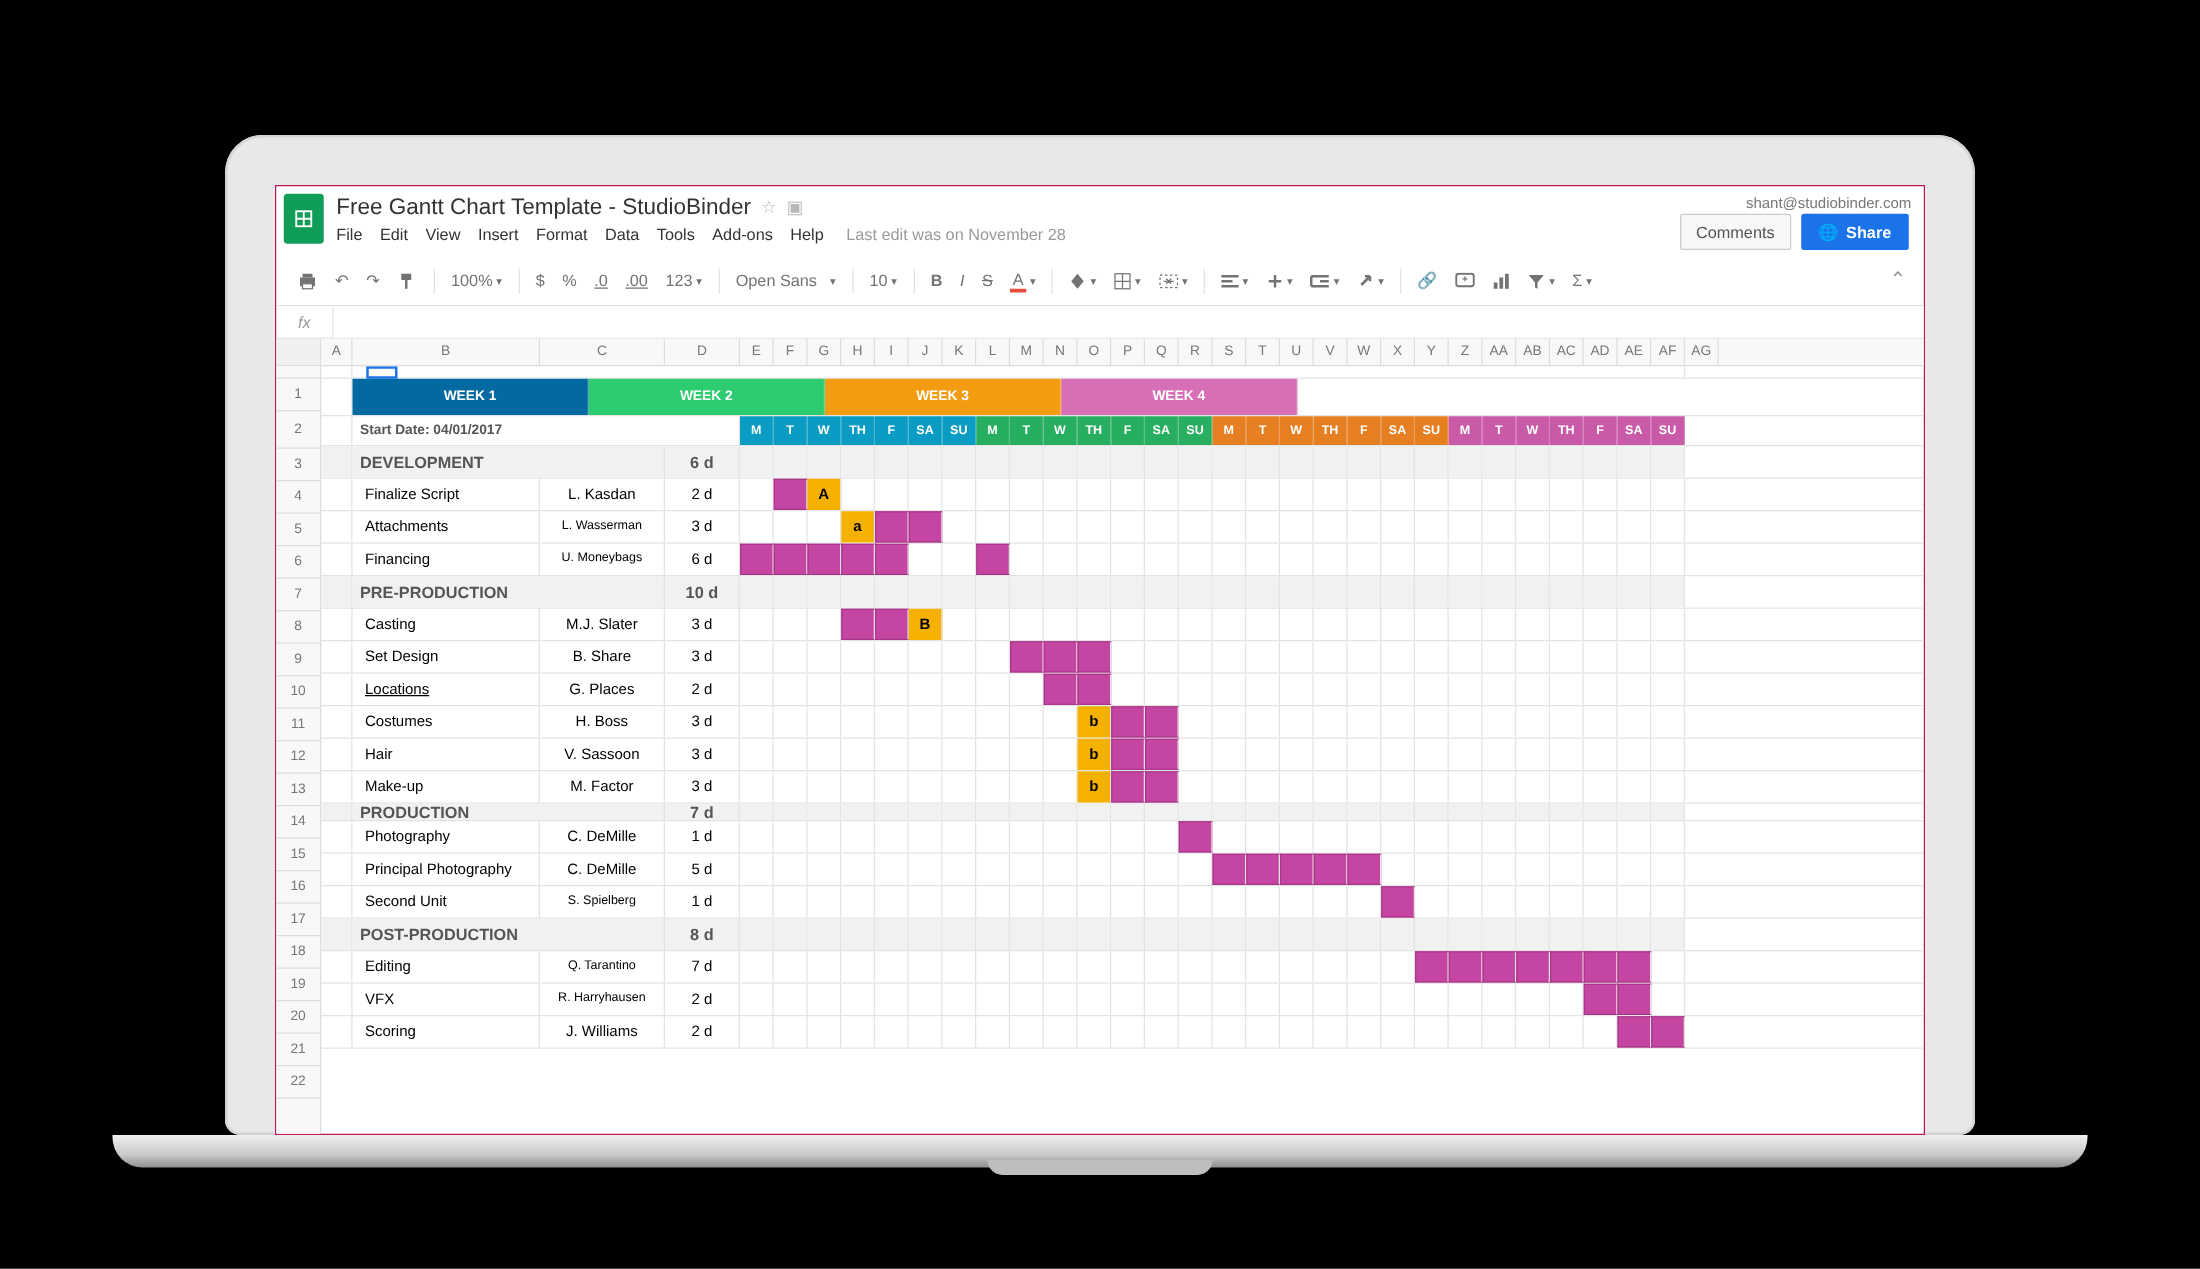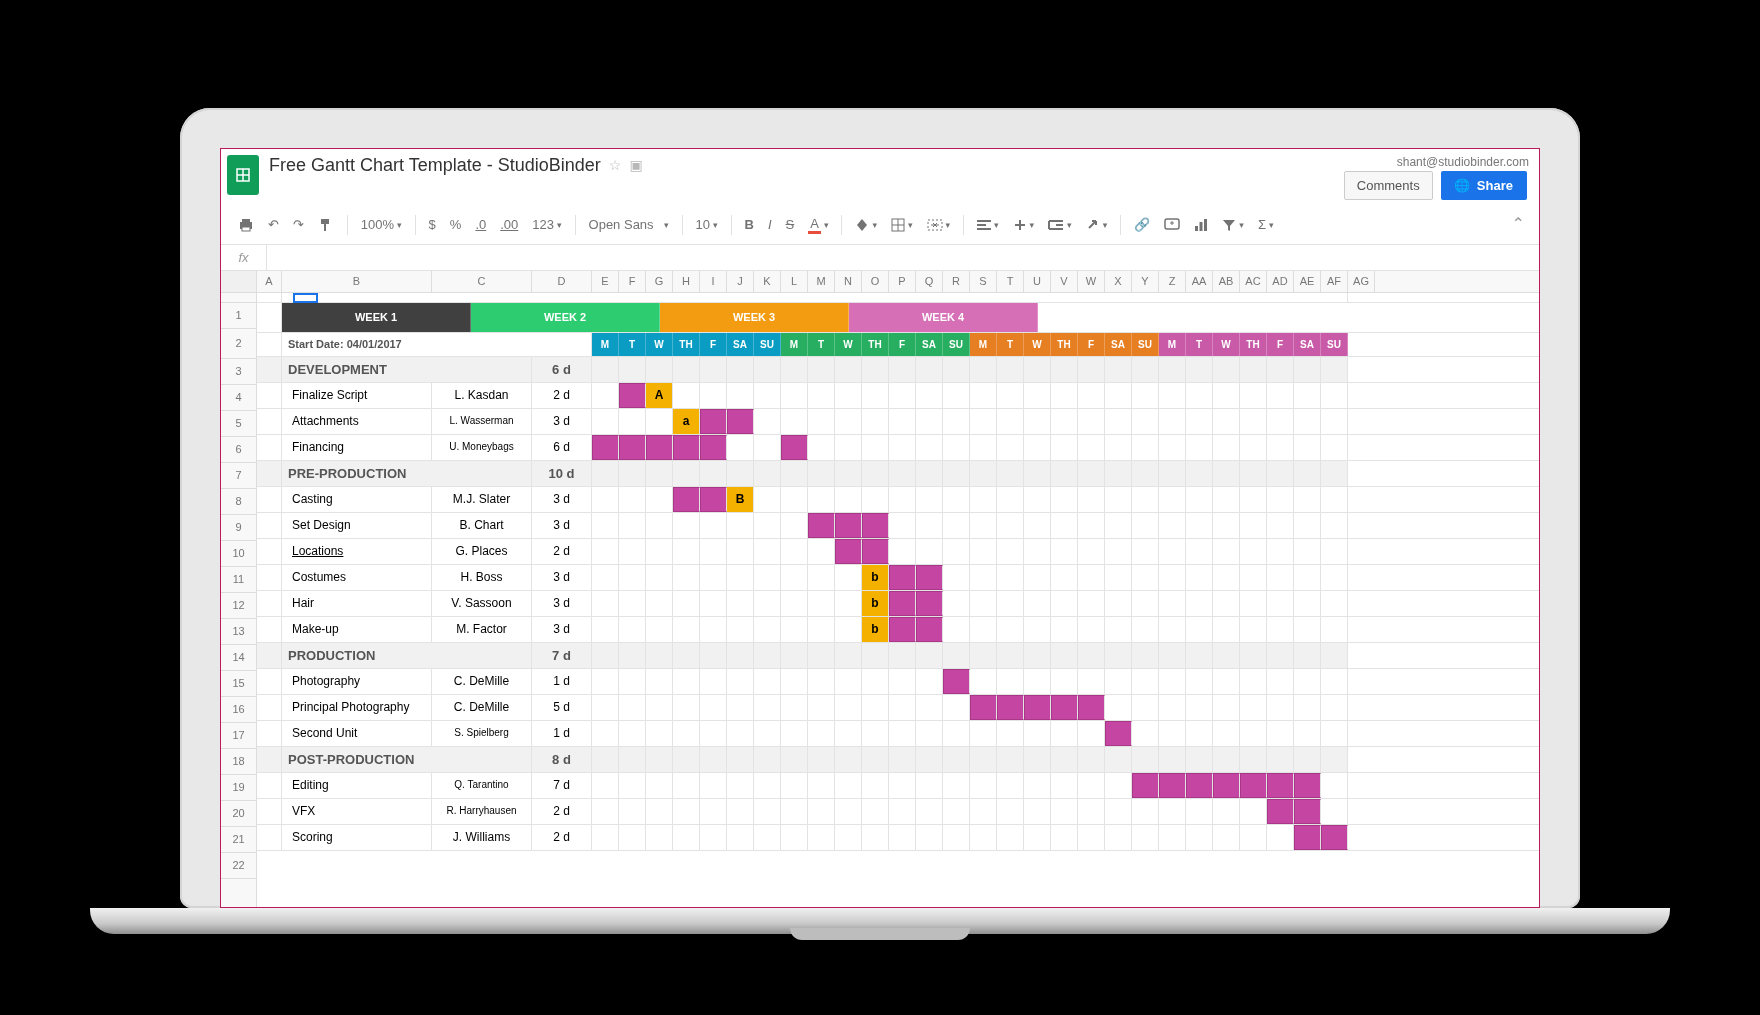--- a/index.html
+++ b/index.html
@@ -167,21 +167,21 @@
   .weekhdr {
     color:#fff; font-size:11px; font-weight:bold;
     display:flex; align-items:center; justify-content:center;
     border-right:1px solid rgba(255,255,255,.25);
   }
   .dayhdr {
     color:#fff; font-size:10px; font-weight:bold;
     display:flex; align-items:center; justify-content:center;
     border-right:1px solid rgba(255,255,255,.25);
   }
-  .wk1 { background:#404040; }
+  .wk1 { background:#0369a1; }
   .wk1d { background:#0a9cc2; }
   .wk2 { background:#2ecc71; }
   .wk2d { background:#27ae60; }
   .wk3 { background:#f39c12; }
   .wk3d { background:#e67e22; }
   .wk4 { background:#d66fb6; }
   .wk4d { background:#c95aa8; }
   .bar-dark { background:#3c4a54; }
   .bar-pink { background:#c546a2; border:1px solid #a83788;}
   .bar-yel  { background:#f5b100; font-size:10px; font-weight:bold; display:flex;align-items:center;justify-content:center;}
@@ -210,20 +210,32 @@
             <line x1="3" y1="11" x2="15" y2="11" stroke="#fff" stroke-width="1.5"></line>
             <line x1="9" y1="5" x2="9" y2="17" stroke="#fff" stroke-width="1.5"></line>
           </svg>
       </div>
       <div class="title-area">
         <div class="doc-title">
           <span>Free Gantt Chart Template - StudioBinder</span>
           <span class="star">☆</span>
           <span class="folder">▣</span>
         </div>
+        <div class="menus" id="menus">
+            <span>File</span>
+            <span>Edit</span>
+            <span>View</span>
+            <span>Insert</span>
+            <span>Format</span>
+            <span>Data</span>
+            <span>Tools</span>
+            <span>Add-ons</span>
+            <span>Help</span>
+            <span class="last-edit">Last edit was on November 28</span>
+          </div>
       </div>
       <div class="header-right">
         <span>shant@studiobinder.com</span>
       </div>
     </div>
     <div style="display:flex;justify-content:flex-end;gap:8px;padding:0 12px 6px 0;margin-top:-24px;">
       <div class="comments-btn">Comments</div>
       <div class="share-btn">
         <span>🌐</span>
         <span>Share</span>
@@ -679,21 +691,21 @@
               <div class="cell center" style="width: 27px; padding: 0px;"></div>
               <div class="cell center" style="width: 27px; padding: 0px;"></div>
               <div class="cell center" style="width: 27px; padding: 0px;"></div>
               <div class="cell center" style="width: 27px; padding: 0px;"></div>
               <div class="cell center" style="width: 27px; padding: 0px;"></div>
               <div class="cell center" style="width: 27px; padding: 0px;"></div>
             </div>
             <div class="r " style="height: 26px;">
               <div class="cell " style="width: 25px;"></div>
               <div class="cell " style="width: 150px; padding-left: 10px;">Set Design</div>
-              <div class="cell center tiny" style="width: 100px;">B. Chart</div>
+              <div class="cell center tiny" style="width: 100px;">B. Share</div>
               <div class="cell  center" style="width: 60px;">3 d</div>
               <div class="cell center" style="width: 27px; padding: 0px;"></div>
               <div class="cell center" style="width: 27px; padding: 0px;"></div>
               <div class="cell center" style="width: 27px; padding: 0px;"></div>
               <div class="cell center" style="width: 27px; padding: 0px;"></div>
               <div class="cell center" style="width: 27px; padding: 0px;"></div>
               <div class="cell center" style="width: 27px; padding: 0px;"></div>
               <div class="cell center" style="width: 27px; padding: 0px;"></div>
               <div class="cell center" style="width: 27px; padding: 0px;"></div>
               <div class="cell center bar-pink" style="width: 27px; padding: 0px;"></div>
@@ -846,21 +858,21 @@
               <div class="cell center" style="width: 27px; padding: 0px;"></div>
               <div class="cell center" style="width: 27px; padding: 0px;"></div>
               <div class="cell center" style="width: 27px; padding: 0px;"></div>
               <div class="cell center" style="width: 27px; padding: 0px;"></div>
               <div class="cell center" style="width: 27px; padding: 0px;"></div>
               <div class="cell center" style="width: 27px; padding: 0px;"></div>
               <div class="cell center" style="width: 27px; padding: 0px;"></div>
               <div class="cell center" style="width: 27px; padding: 0px;"></div>
               <div class="cell center" style="width: 27px; padding: 0px;"></div>
             </div>
-            <div class="r section" style="height: 26px;">
+            <div class="r section" style="height: 14px;">
               <div class="cell " style="width: 25px;"></div>
               <div class="cell " style="width: 250px; font-size: 13px;">PRODUCTION</div>
               <div class="cell dur center" style="width: 60px;">7 d</div>
               <div class="cell center" style="width: 27px; padding: 0px;"></div>
               <div class="cell center" style="width: 27px; padding: 0px;"></div>
               <div class="cell center" style="width: 27px; padding: 0px;"></div>
               <div class="cell center" style="width: 27px; padding: 0px;"></div>
               <div class="cell center" style="width: 27px; padding: 0px;"></div>
               <div class="cell center" style="width: 27px; padding: 0px;"></div>
               <div class="cell center" style="width: 27px; padding: 0px;"></div>

